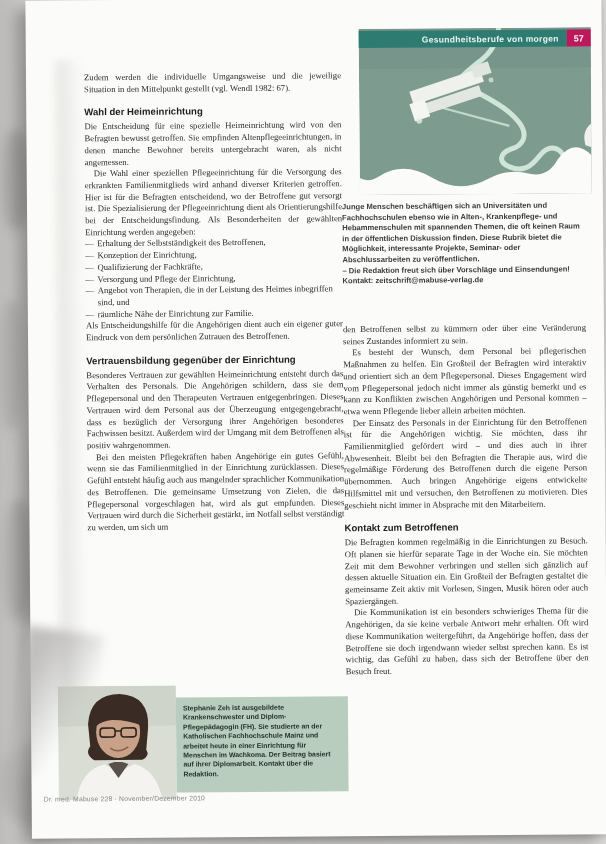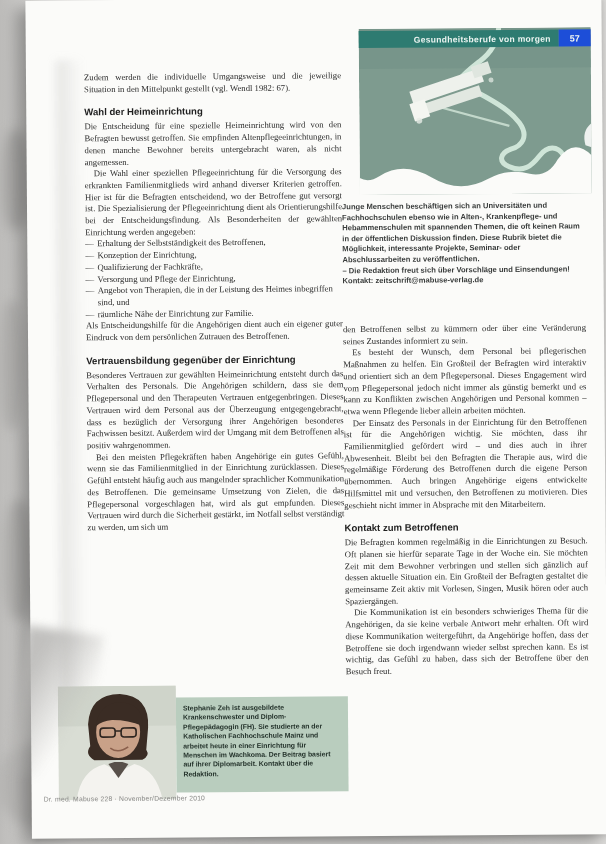--- a/index.html
+++ b/index.html
@@ -31,21 +31,21 @@
     transform:rotate(8deg);filter:blur(5px);opacity:.8;z-index:2;
   }
   .gutter-shade{position:absolute;left:30px;top:60px;width:26px;height:640px;
     background:linear-gradient(90deg,rgba(160,160,158,.25),rgba(160,160,158,0));
     filter:blur(4px);z-index:2;}
 
   
   .band{position:absolute;left:333px;top:33px;width:232px;height:17px;display:flex;z-index:3;}
   .band-label{flex:1;background:#2e7b71;color:#eef5f2;font-size:8.5px;font-weight:bold;
     letter-spacing:.3px;display:flex;align-items:center;justify-content:flex-end;padding-right:8px;}
-  .band-page{width:32px;background:#1d4ed8;color:#f2f6f3;font-size:9px;font-weight:bold;
+  .band-page{width:24px;background:#be185d;color:#f2f6f3;font-size:9px;font-weight:bold;
     display:flex;align-items:center;justify-content:center;}
 
   .illu{position:absolute;left:333px;top:31px;width:232px;height:166px;z-index:2;}
 
   
   .caption{position:absolute;left:315px;top:204px;width:243px;z-index:3;
     font-size:7.6px;font-weight:bold;line-height:10.6px;color:#3a3d3c;}
   .caption p{margin:0;}
 
   

